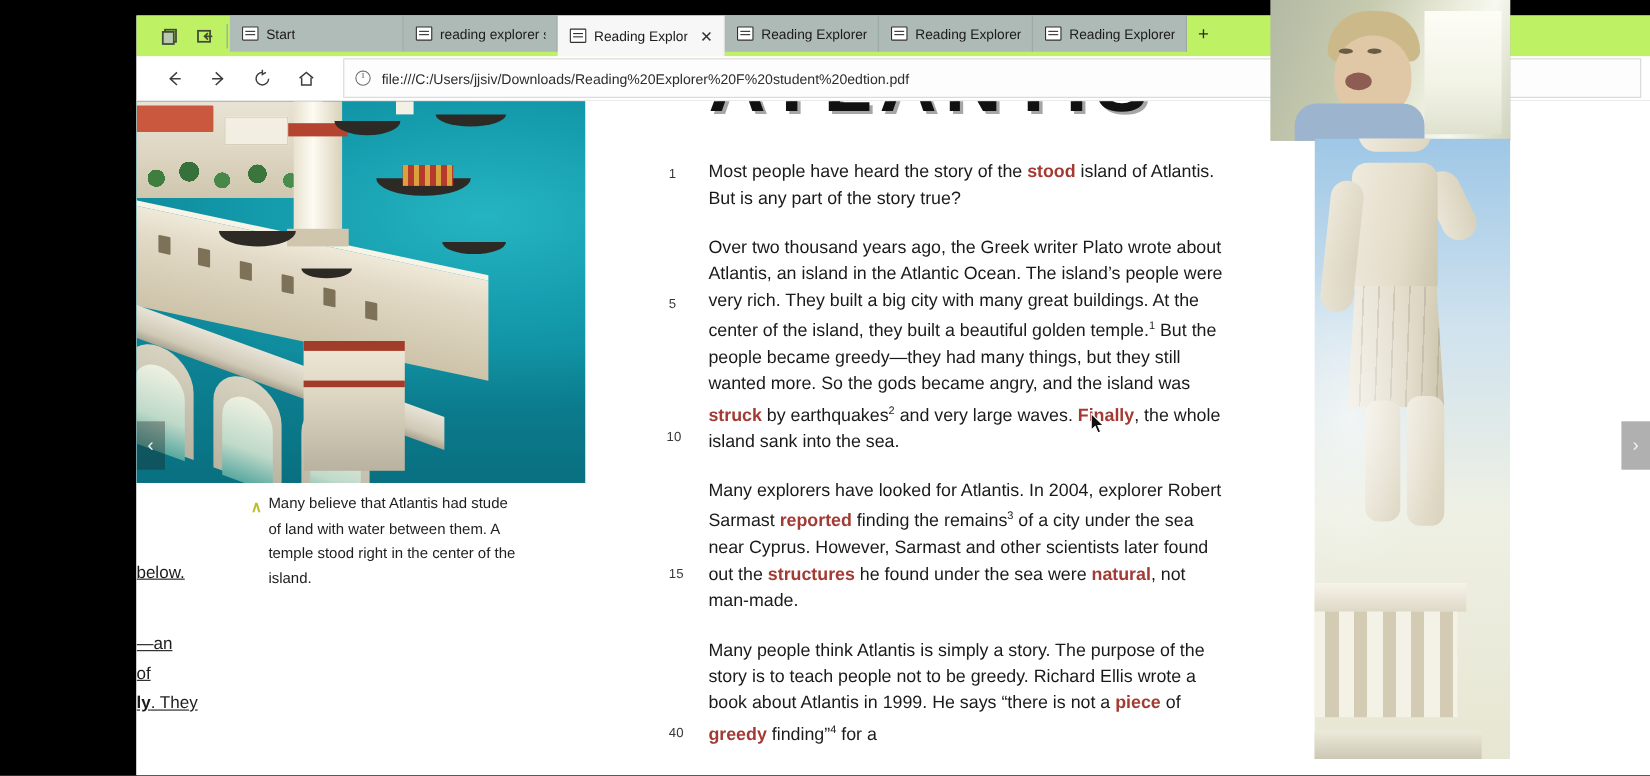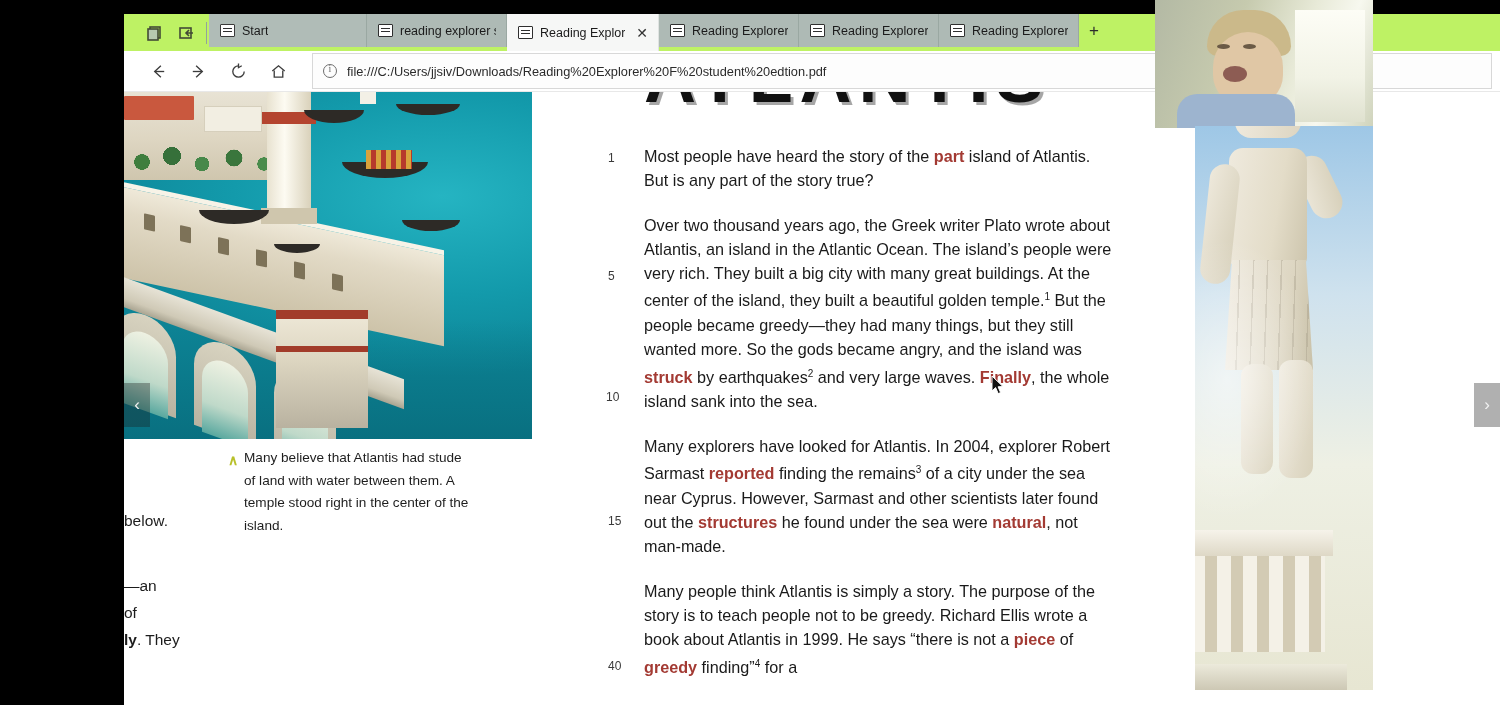--- a/index.html
+++ b/index.html
@@ -291,21 +291,21 @@
     color: #b8c02a; font-size: 14px; font-weight: bold;
   }
   .leftsnips {
     position: absolute;
     left: 0; top: 415px;
     width: 112px;
     font-size: 15.5px;
     line-height: 27px;
     color: #1c1c1c;
   }
-  .leftsnips .sn { white-space: nowrap; }
+  .leftsnips .sn { white-space: nowrap; text-decoration: underline; }
   .leftsnips .gap { height: 38px; }
 
   
   .rightcol {
     position: relative;
     flex: 1;
     padding-left: 95px;
   }
   .bigtitle {
     position: absolute;
@@ -636,21 +636,21 @@
             <div class="gap"></div>
             <div class="sn">—an</div>
             <div class="sn">of</div>
             <div class="sn"><b>ly</b><span>. They</span></div>
           </div>
         </div>
 
         <div class="rightcol">
           <div class="bigtitle">ATLANTIS</div>
           <div class="bodytext" id="bodytext">
-              <div class="para"><span class="ln" style="top: 2px;">1</span><span>Most people have heard the story of the </span><b class="kw">part</b><span> island of Atlantis. But is any part of the story true?</span></div>
+              <div class="para"><span class="ln" style="top: 2px;">1</span><span>Most people have heard the story of the </span><b class="kw">stood</b><span> island of Atlantis. But is any part of the story true?</span></div>
               <div class="para"><span class="ln" style="top: 51px;">5</span><span class="ln" style="top: 172px; left: -38px;">10</span><span>Over two thousand years ago, the Greek writer Plato wrote about Atlantis, an island in the Atlantic Ocean. The island’s people were very rich. They built a big city with many great buildings. At the center of the island, they built a beautiful golden temple.</span><sup>1</sup><span> But the people became greedy—they had many things, but they still wanted more. So the gods became angry, and the island was </span><b class="kw">struck</b><span> by earthquakes</span><sup>2</sup><span> and very large waves. </span><b class="kw">Finally</b><span>, the whole island sank into the sea.</span></div>
               <div class="para"><span class="ln" style="top: 75px;">15</span><span>Many explorers have looked for Atlantis. In 2004, explorer Robert Sarmast </span><b class="kw">reported</b><span> finding the remains</span><sup>3</sup><span> of a city under the sea near Cyprus. However, Sarmast and other scientists later found out the </span><b class="kw">structures</b><span> he found under the sea were </span><b class="kw">natural</b><span>, not man-made.</span></div>
               <div class="para"><span class="ln" style="top: 75px;">40</span><span>Many people think Atlantis is simply a story. The purpose of the story is to teach people not to be greedy. Richard Ellis wrote a book about Atlantis in 1999. He says “there is not a </span><b class="kw">piece</b><span> of </span><b class="kw">greedy</b><span> finding”</span><sup>4</sup><span> for a</span></div>
             </div>
           <div class="pgnav next">›</div>
         </div>
 
       </div>
     </div>
   </div>

